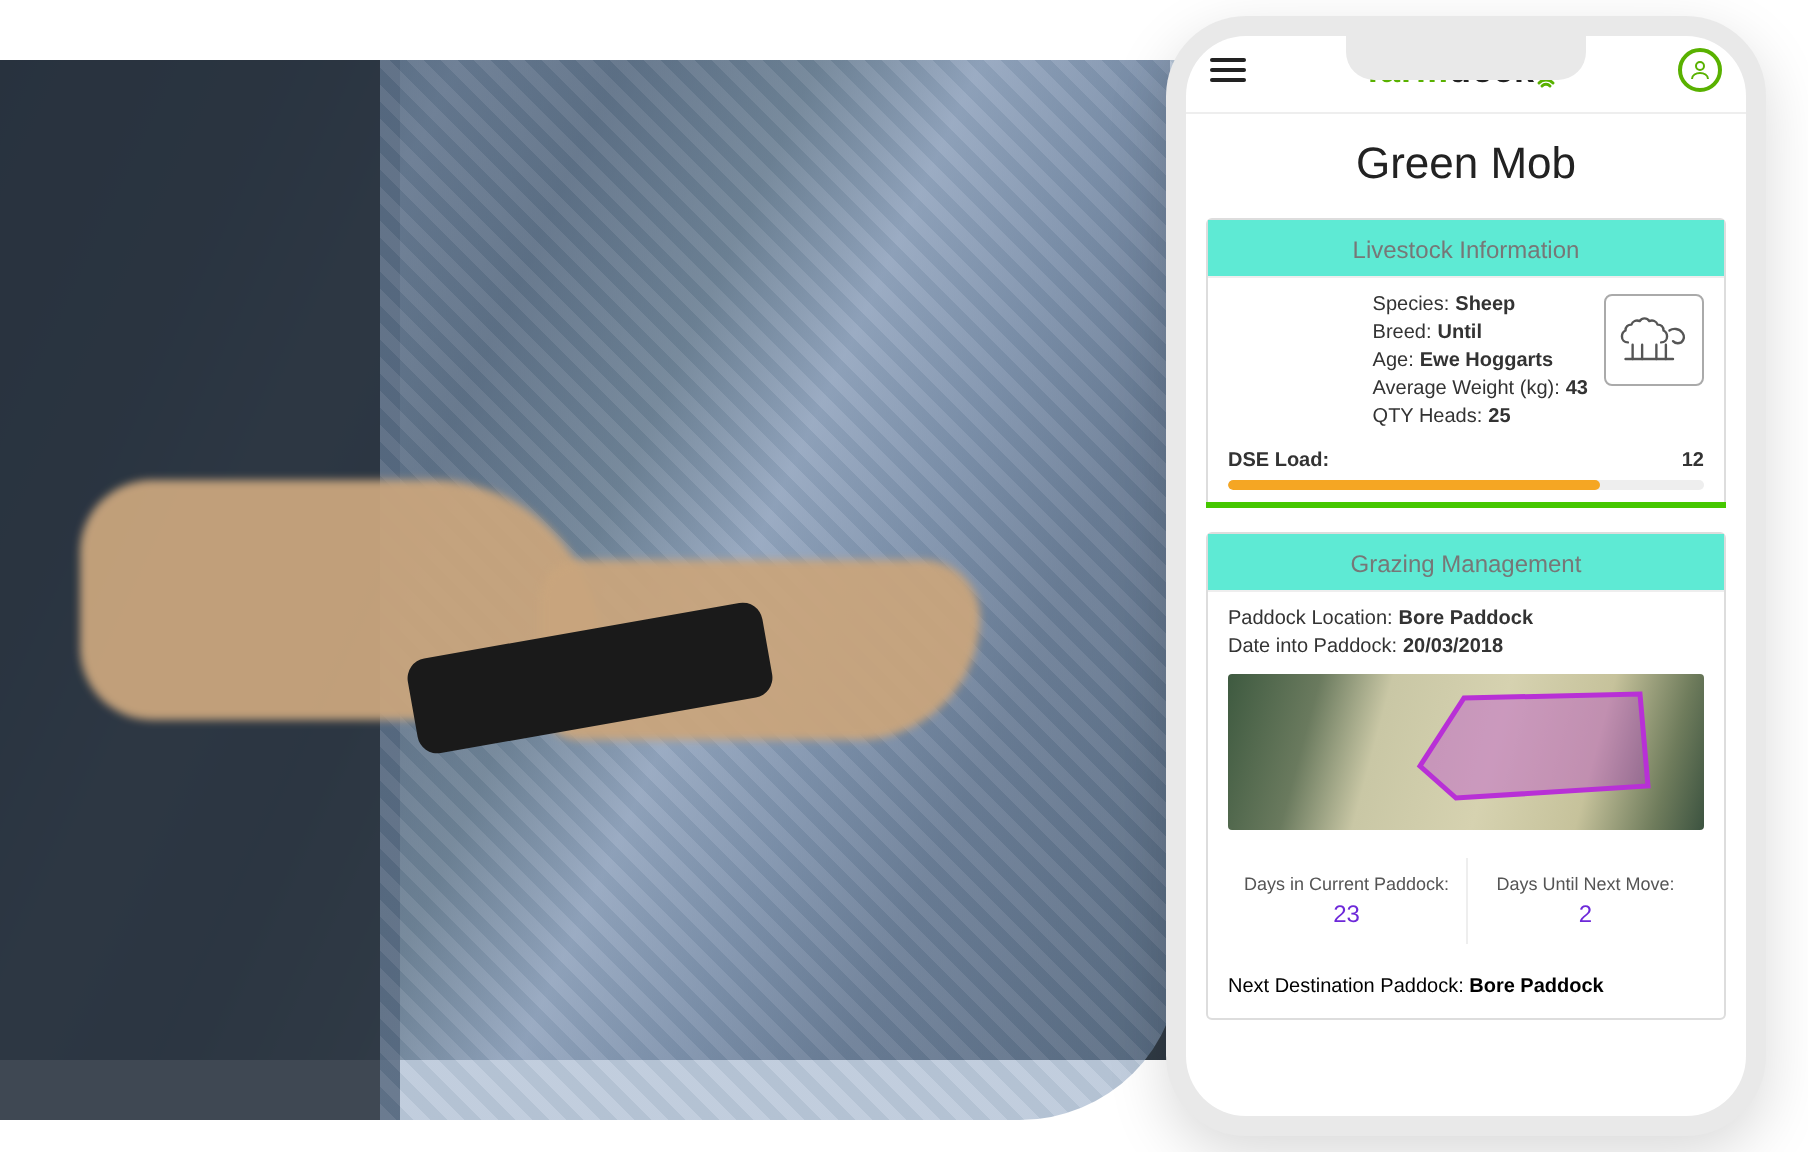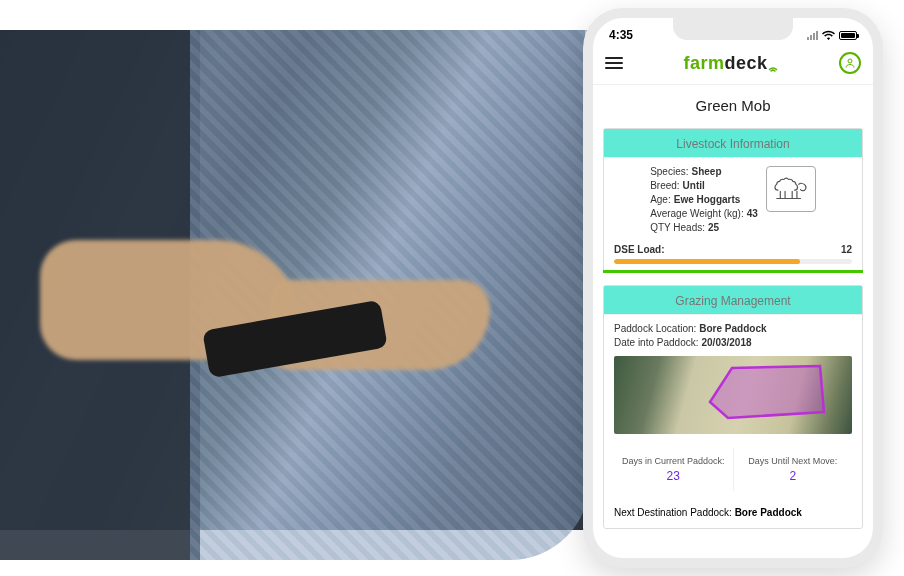--- a/index.html
+++ b/index.html
@@ -66,42 +66,42 @@
     .topbar{display:flex;align-items:center;justify-content:space-between;padding:6px 12px 10px;border-bottom:1px solid #eee}
     .hamb{display:flex;flex-direction:column;gap:3px;cursor:pointer}
     .hamb span{width:18px;height:2px;background:#222;border-radius:1px}
     .logo{display:flex;align-items:flex-end;font-weight:800;font-size:18px;letter-spacing:.5px}
     .logo .farm{color:#59b100}
     .logo .deck{color:#222}
     .logo .wifi{display:inline-flex;margin-left:-1px;margin-top:-10px}
     .profile{width:22px;height:22px;border:2px solid #59b100;border-radius:50%;display:flex;align-items:center;justify-content:center;cursor:pointer}
     .profile svg{width:12px;height:12px}
 
-    .page-title{text-align:center;font-size:15px;padding:12px 0 14px;color:#222}
+    .page-title{text-align:center;font-size:22px;padding:12px 0 14px;color:#222}
 
     .card{
       margin:0 10px 12px;
       border:1px solid #ddd;
       border-radius:3px;
       background:#fff;
       position:relative;
     }
     .card-head{
       text-align:center;
       color:#777;
       font-size:12px;
       padding:8px 0 6px;
       border-bottom:1px solid #eee;
       background:#5eead4;
     }
     .card-body{padding:8px 10px; font-size:10px; color:#333}
     .row{margin-bottom:3px;display:flex;gap:3px}
     .row .lbl{color:#333}
     .row .val{font-weight:700}
-    .livestock-top{display:flex;justify-content:center;align-items:flex-start}
+    .livestock-top{display:flex;justify-content:flex-end;align-items:flex-start}
     .sheep-box{border:1px solid #aaa;border-radius:4px;width:50px;height:46px;display:flex;align-items:center;justify-content:center;margin-left:8px}
     .sheep-box svg{width:38px;height:30px}
 
     .dse-line{display:flex;justify-content:space-between;align-items:flex-end;font-size:10px;margin-top:8px;font-weight:700}
     .dse-bar{height:5px;background:#eee;border-radius:3px;margin-top:4px;overflow:hidden}
     .dse-fill{height:100%;width:78%;background:#f5a623;border-radius:3px}
 
     .card.accent::after{
       content:"";position:absolute;left:-1px;right:-1px;bottom:-1px;height:3px;background:#45c700;
     }
@@ -134,35 +134,20 @@
   <div class="shirt"></div>
   <div class="blob1"></div>
   <div class="blob2"></div>
   <div class="blob3"></div>
 </div>
 
 <div class="phone">
   <div class="screen">
     <div class="notch"></div>
 
-    <div class="status-bar">
-      <span>4:35</span>
-      <span class="status-right">
-        <span class="sig">
-            <span></span>
-            <span></span>
-            <span></span>
-            <span></span>
-          </span>
-        <svg width="13" height="10" viewBox="0 0 24 18">
-            <path fill="#000" d="M12 18l-3-3c1.7-1.7 4.3-1.7 6 0l-3 3zm-6-6l-2-2c4.4-4.4 11.6-4.4 16 0l-2 2c-3.3-3.3-8.7-3.3-12 0zm-4-4L0 6c6.6-6.6 17.4-6.6 24 0l-2 2c-5.5-5.5-14.5-5.5-20 0z"></path>
-          </svg>
-        <span class="batt"></span>
-      </span>
-    </div>
 
     <div class="topbar">
       <div class="hamb">
           <span></span>
           <span></span>
           <span></span>
         </div>
       <div class="logo">
         <span class="farm">farm</span>
           <span class="deck">deck</span>

